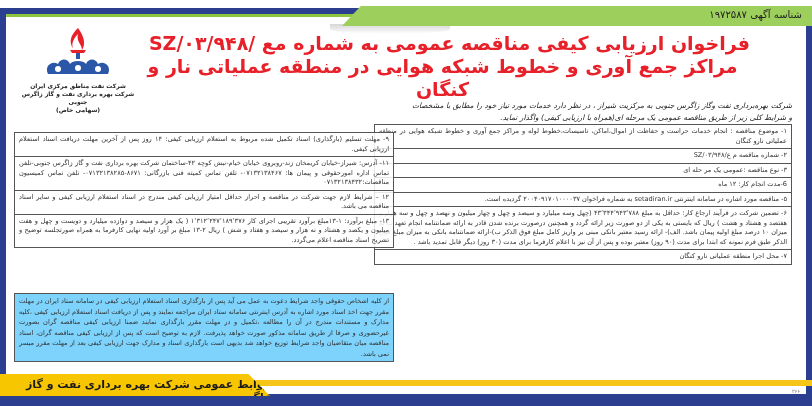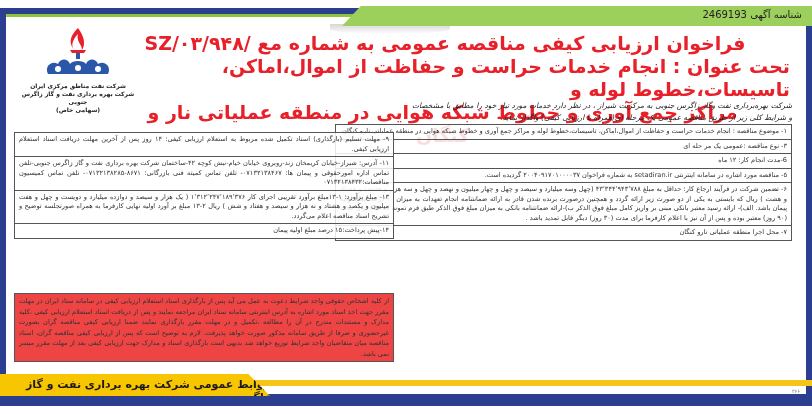--- a/index.html
+++ b/index.html
@@ -38,43 +38,43 @@
   .logo svg { display: block; margin: 0 auto; }
   .logo .org {
     font-size: 6px; line-height: 8px; color: #222; direction: rtl; font-weight: bold;
   }
 
   .title {
     position: absolute; right: 22px; top: 32px; width: 650px;
     direction: rtl; text-align: center; color: #e8202a; font-weight: bold;
     font-size: 19px; line-height: 23px;
   }
-  .title .l1 { text-align: center; padding-right: 40px; }
+  .title .l1 { text-align: right; padding-right: 40px; }
   .title .l2 { text-align: right; }
   .title .l3 { padding-right: 45px; }
 
   .intro {
     position: absolute; right: 20px; top: 100px; width: 380px;
     direction: rtl; text-align: justify; font-size: 7.5px; line-height: 12px; color: #222; font-style: italic;
   }
 
   .box {
     position: absolute; border: 1px solid #555; direction: rtl; background: rgba(255,255,255,0.85);
   }
   .box .row {
     border-bottom: 1px solid #555; padding: 2px 4px; font-size: 6.6px; line-height: 9.5px; color: #333;
     text-align: justify;
   }
   .box .row:last-child { border-bottom: none; }
-  .right-box { right: 20px; top: 124px; width: 457px; }
+  .right-box { right: 20px; top: 124px; width: 418px; }
   .left-box { left: 14px; top: 132px; width: 380px; }
   .left-note {
     position: absolute; left: 14px; top: 293px; width: 380px;
     border: 1px solid #555; direction: rtl; padding: 2px 4px;
-    font-size: 6.6px; line-height: 10.5px; color: #333; text-align: justify; background:#ef4444;
+    font-size: 6.6px; line-height: 10.5px; color: #333; text-align: justify; background:#7dd3fc;
   }
 
   .dates {
     position: absolute; top: 373px; font-size: 8px; color: #222; direction: rtl; margin-top: 36px;
   }
   .date1 { right: 20px; }
   .date2 { right: 370px; }
 
   .footer-yellow {
     position: absolute; left: 0; top: 380px; width: 812px; height: 6px; background: #f5c518;
@@ -96,61 +96,61 @@
   }
 </style>
 </head>
 <body>
 
 <div class="frame"></div>
 <div class="green-band"></div>
 <div class="top-shadow"></div>
 
 <div class="top-strip">
-  <span class="ad-id">شناسه آگهی 2469193</span>
+  <span class="ad-id">شناسه آگهی ۱۹۷۲۵۸۷</span>
   <span class="round">نوبت دوم</span>
 </div>
 
 <div class="logo">
   <svg width="80" height="56" viewBox="0 0 80 56">
     <path d="M40 2 C30 12 32 18 36 24 C33 20 34 14 40 8 C38 16 44 18 44 24 C48 18 46 10 40 2 Z" fill="#e8202a"></path>
     <path d="M32 24 L48 24 L46 27 L34 27 Z" fill="#e8202a"></path>
     <rect x="38" y="27" width="4" height="6" fill="#2b57a8"></rect>
     <path d="M10 48 C6 40 14 34 20 38 C22 32 30 32 32 38 C34 34 46 34 48 38 C50 32 58 32 60 38 C66 34 74 40 70 48 Z" fill="#2b57a8"></path>
     <circle cx="20" cy="43" r="3" fill="#fff"></circle>
     <circle cx="40" cy="42" r="3" fill="#fff"></circle>
     <circle cx="60" cy="43" r="3" fill="#fff"></circle>
   </svg>
   <div class="org">شرکت نفت مناطق مرکزی ایران</div>
   <div class="org">شرکت بهره برداری نفت و گاز زاگرس جنوبی</div>
   <div class="org">(سهامی خاص)</div>
 </div>
 
 <div class="title">
   <div class="l1">فراخوان ارزیابی کیفی مناقصه عمومی به شماره مع /SZ/۰۳/۹۴۸</div>
-  <div class="l2">تحت عنوان : انجام خدمات حراست و حفاظت از اموال،اماکن، تاسیسات،خطوط لوله و</div>
   <div class="l3">مراکز جمع آوری و خطوط شبکه هوایی در منطقه عملیاتی نار و کنگان</div>
 </div>
 
 <div class="intro">شرکت بهره‌برداری نفت وگاز زاگرس جنوبی به مرکزیت شیراز ، در نظر دارد خدمات مورد نیاز خود را مطابق با مشخصات و شرایط کلی زیر از طریق مناقصه عمومی یک مرحله ای(همراه با ارزیابی کیفی) واگذار نماید.</div>
 
 <div class="box right-box">
   <div class="row">۱- موضوع مناقصه : انجام خدمات حراست و حفاظت از اموال،اماکن، تاسیسات،خطوط لوله و مراکز جمع آوری و خطوط شبکه هوایی در منطقه عملیاتی نارو کنگان</div>
+  <div class="row">۲- شماره مناقصه م ع/SZ/۰۳/۹۴۸</div>
   <div class="row">۳- نوع مناقصه :عمومی یک مر حله ای</div>
   <div class="row">6-مدت انجام کار: ۱۲ ماه</div>
   <div class="row">۵- مناقصه مورد اشاره در سامانه اینترنتی setadiran.ir به شماره فراخوان ۲۰۰۴۰۹۱۷۰۱۰۰۰۰۳۷ گردیده است.</div>
   <div class="row">۶- تضمین شرکت در فرآیند ارجاع کار: حداقل به مبلغ ۴۳٬۳۴۴٬۹۴۳٬۷۸۸ (چهل وسه میلیارد و سیصد و چهل و چهار میلیون و نهصد و چهل و سه هزار و هفتصد و هشتاد و هشت ) ریال که بایستی به یکی از دو صورت زیر ارائه گردد و همچنین درصورت برنده شدن قادر به ارائه ضمانتنامه انجام تعهدات به میزان ۱۰ درصد مبلغ اولیه پیمان باشد. الف)- ارائه رسید معتبر بانکی مبنی بر واریز کامل مبلغ فوق الذکر ب)-ارائه ضمانتنامه بانکی به میزان مبلغ فوق الذکر طبق فرم نمونه که ابتدا برای مدت (۹۰ روز) معتبر بوده و پس از آن نیز با اعلام کارفرما برای مدت (۳۰ روز) دیگر قابل تمدید باشد .</div>
   <div class="row">۷- محل اجرا منطقه عملیاتی نارو کنگان</div>
 </div>
 
 <div class="box left-box">
   <div class="row">۹- مهلت تسلیم (بارگذاری) اسناد تکمیل شده مربوط به استعلام ارزیابی کیفی: ۱۴ روز پس از آخرین مهلت دریافت اسناد استعلام ارزیابی کیفی.</div>
   <div class="row">۱۱- آدرس: شیراز-خیابان کریمخان زند-روبروی خیابان خیام-نبش کوچه ۴۲-ساختمان شرکت بهره برداری نفت و گاز زاگرس جنوبی-تلفن تماس اداره امورحقوقی و پیمان ها: ۰۷۱۳۲۱۳۸۴۶۷- تلفن تماس کمیته فنی بازرگانی: ۸۶۷۱-۰۷۱۳۲۱۳۸۲۸۵- تلفن تماس کمیسیون مناقصات:۰۷۱۳۲۱۳۸۴۳۲</div>
+  <div class="row">۱۲ – شرایط لازم جهت شرکت در مناقصه و احراز حداقل امتیاز ارزیابی کیفی مندرج در اسناد استعلام ارزیابی کیفی و سایر اسناد مناقصه می باشد.</div>
   <div class="row">۱۳- مبلغ برآورد: ۱-۱۳مبلغ برآورد تقریبی اجرای کار ۱٬۳۱۲٬۲۴۷٬۱۸۹٬۳۷۶ ( یک هزار و سیصد و دوازده میلیارد و دویست و چهل و هفت میلیون و یکصد و هشتاد و نه هزار و سیصد و هفتاد و شش ) ریال ۲-۱۳ مبلغ بر آورد اولیه نهایی کارفرما به همراه صورتجلسه توضیح و تشریح اسناد مناقصه اعلام می‌گردد.</div>
-  <div class="row">۱۴-پیش پرداخت:۱۵ درصد مبلغ اولیه پیمان</div>
 </div>
 
 <div class="left-note">از کلیه اشخاص حقوقی واجد شرایط دعوت به عمل می آید پس از بارگذاری اسناد استعلام ارزیابی کیفی در سامانه ستاد ایران در مهلت مقرر جهت اخذ اسناد مورد اشاره به آدرس اینترنتی سامانه ستاد ایران مراجعه نمایند و پس از دریافت اسناد استعلام ارزیابی کیفی ،کلیه مدارک و مستندات مندرج در آن را مطالعه ،تکمیل و در مهلت مقرر بارگذاری نمایند ضمنا ارزیابی کیفی مناقصه گران بصورت غیرحضوری و صرفا از طریق سامانه مذکور صورت خواهد پذیرفت. لازم به توضیح است که پس از ارزیابی کیفی مناقصه گران، اسناد مناقصه میان متقاضیان واجد شرایط توزیع خواهد شد بدیهی است بارگذاری اسناد و مدارک جهت ارزیابی کیفی بعد از مهلت مقرر میسر نمی باشد.</div>
 
 <div class="dates date1">تاریخ انتشار نوبت اول: ۱۴۰۴/۰۵/۰۶</div>
 <div class="dates date2">تاریخ انتشار نوبت دوم: ۱۴۰۴/۰۵/۰۷</div>
 
 <div class="footer-yellow"></div>
 <div class="footer-blue"></div>
 <div class="footer-banner">

